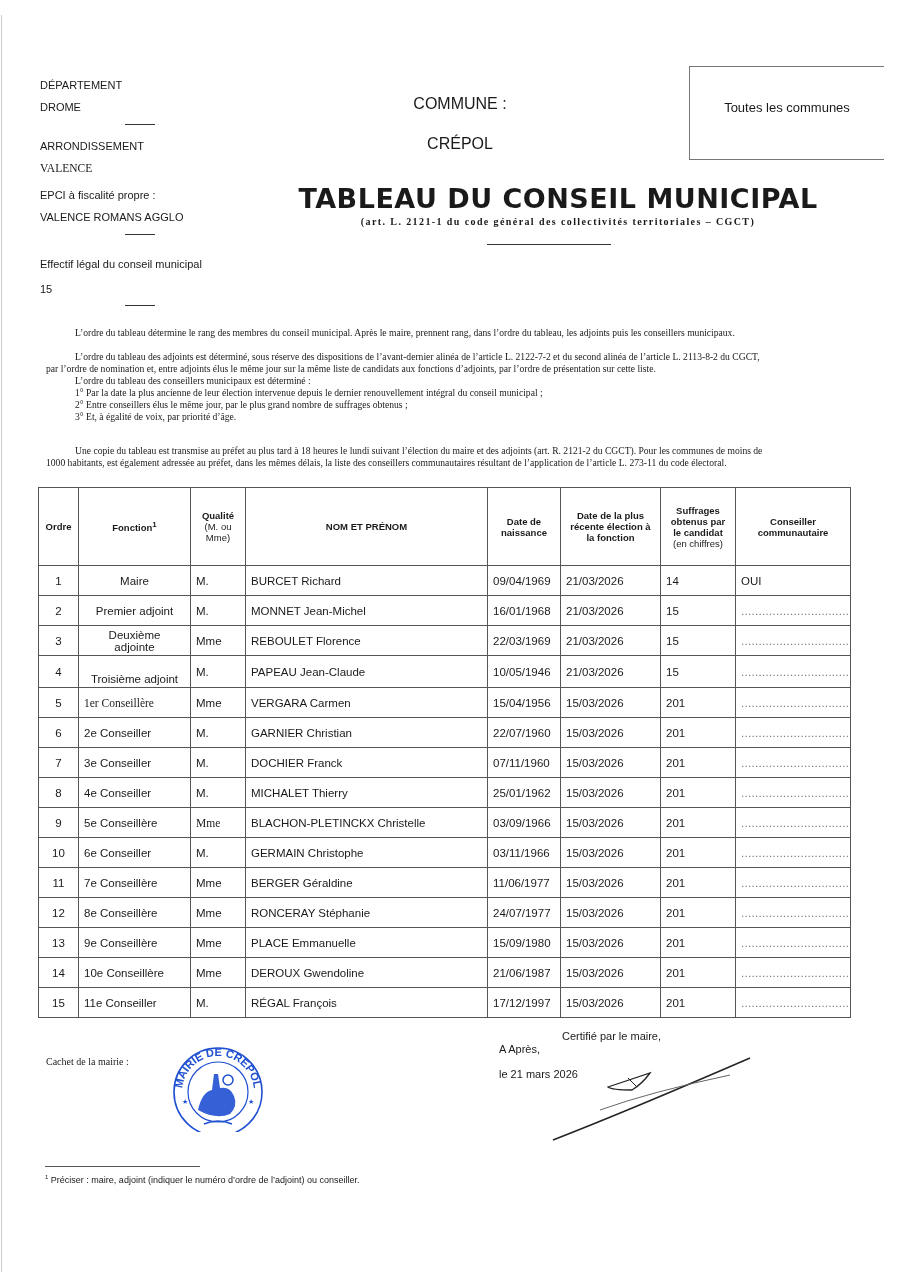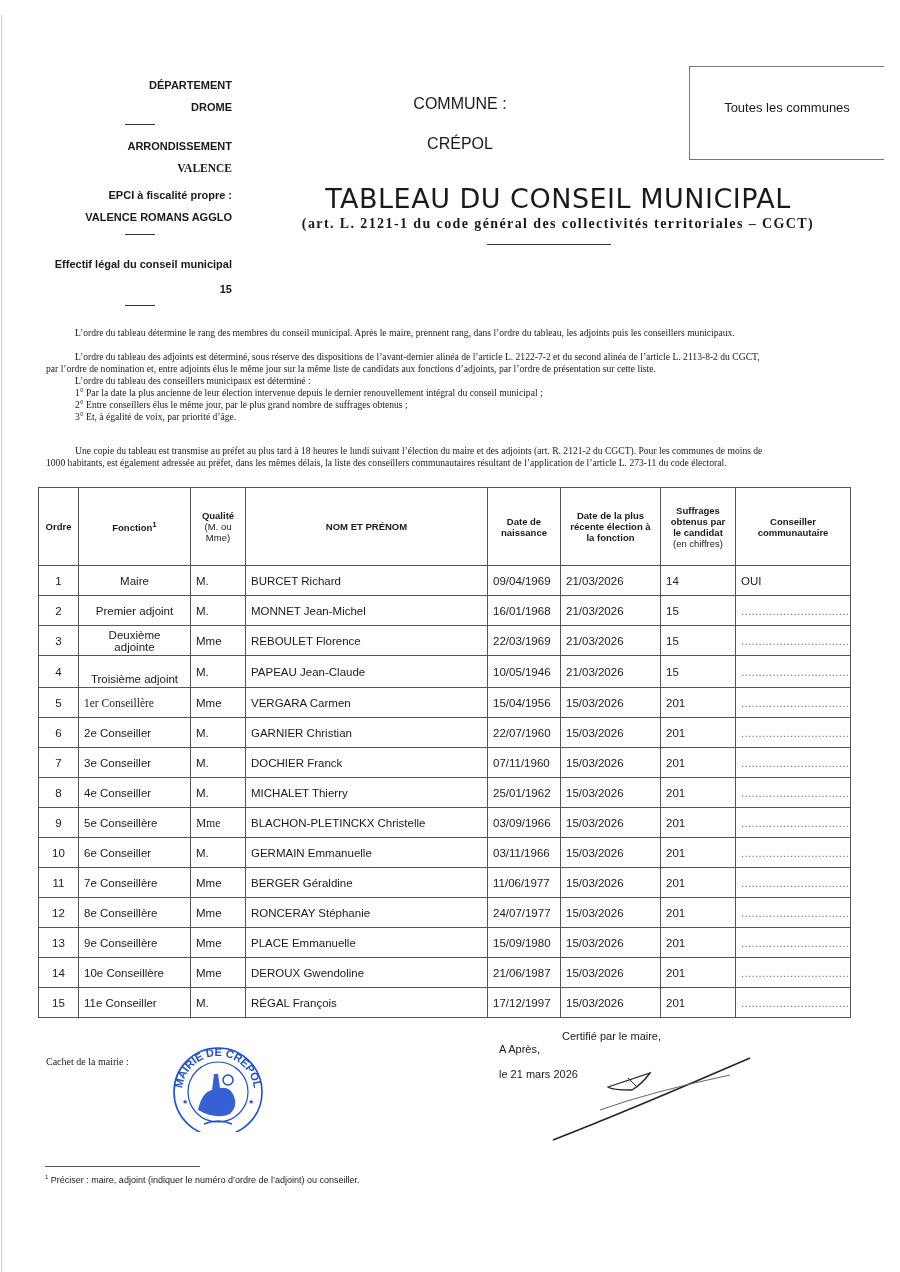--- a/index.html
+++ b/index.html
@@ -1,25 +1,25 @@
 <!DOCTYPE html>
 <html><head>
 <meta charset="utf-8">
 <style>
   html, body { margin:0; padding:0; background:#fff; }
   body { width:900px; height:1272px; position:relative; overflow:hidden; color:#1a1a1a; font-family:"Liberation Sans", sans-serif; }
   .left-edge { position:absolute; left:1px; top:15px; width:1px; height:1257px; background:#ccc; }
-  .lhead { position:absolute; left:32px; width:200px; text-align:right; font-size:11px;font-weight:bold; }
+  .lhead { position:absolute; left:40px; width:200px; text-align:left; font-size:11px; }
   .serif { font-family:"Liberation Serif", serif; }
   .dash { position:absolute; width:30px; height:1px; background:#333; }
   .commune { position:absolute; left:360px; width:200px; text-align:center; font-size:16px; }
   .box { position:absolute; left:689px; top:66px; width:194px; height:92px; border-top:1px solid #777; border-left:1px solid #777; border-bottom:1px solid #777; }
   .box span { position:absolute; top:33px; left:0; width:194px; text-align:center; font-size:13px; }
-  .title { position:absolute; left:280px; width:556px; top:183px; text-align:center; font-family:"DejaVu Sans", sans-serif; font-weight:normal; font-size:27px; letter-spacing:0.5px; }
-  .subtitle { position:absolute; left:280px; width:556px; top:216px; text-align:center; font-family:"Liberation Serif", serif; font-weight:bold; font-size:14px; letter-spacing:1.4px; }
+  .title { position:absolute; left:280px; width:556px; top:183px; text-align:center; font-family:"DejaVu Sans", sans-serif; font-weight:bold; font-size:27px; letter-spacing:0.5px; }
+  .subtitle { position:absolute; left:280px; width:556px; top:216px; text-align:center; font-family:"Liberation Serif", serif; font-weight:bold; font-size:10px; letter-spacing:1.4px; }
   .subline { position:absolute; left:487px; top:244px; width:124px; height:1px; background:#333; }
   .para { position:absolute; font-family:"Liberation Serif", serif; font-size:9.6px; line-height:11.5px; white-space:nowrap; }
   table.council { position:absolute; left:38px; top:487px; width:812px; border-collapse:collapse; table-layout:fixed; }
   table.council td, table.council th { border:1px solid #555; font-size:11.5px; padding:0 5px; height:29px; vertical-align:middle; }
   table.council th { height:77px; font-size:9.5px; font-weight:bold; text-align:center; line-height:11px; }
   table.council th .normal { font-weight:normal; }
   td.c { text-align:center; }
   td.dots { color:#777; font-size:9px; letter-spacing:0.3px; overflow:hidden; white-space:nowrap; vertical-align:bottom; padding-bottom:6px; }
   .small-serif { font-family:"Liberation Serif", serif; font-size:10.5px; }
   .low { vertical-align:bottom !important; padding-bottom:2px !important; }
@@ -179,21 +179,21 @@
         <td>BLACHON-PLETINCKX Christelle</td>
         <td>03/09/1966</td>
         <td>15/03/2026</td>
         <td>201</td>
         <td class="dots">................................ ......</td>
       </tr>
     <tr>
         <td class="c">10</td>
         <td>6e Conseiller</td>
         <td>M.</td>
-        <td>GERMAIN Emmanuelle</td>
+        <td>GERMAIN Christophe</td>
         <td>03/11/1966</td>
         <td>15/03/2026</td>
         <td>201</td>
         <td class="dots">................................ ......</td>
       </tr>
     <tr>
         <td class="c">11</td>
         <td>7e Conseillère</td>
         <td>Mme</td>
         <td>BERGER Géraldine</td>

